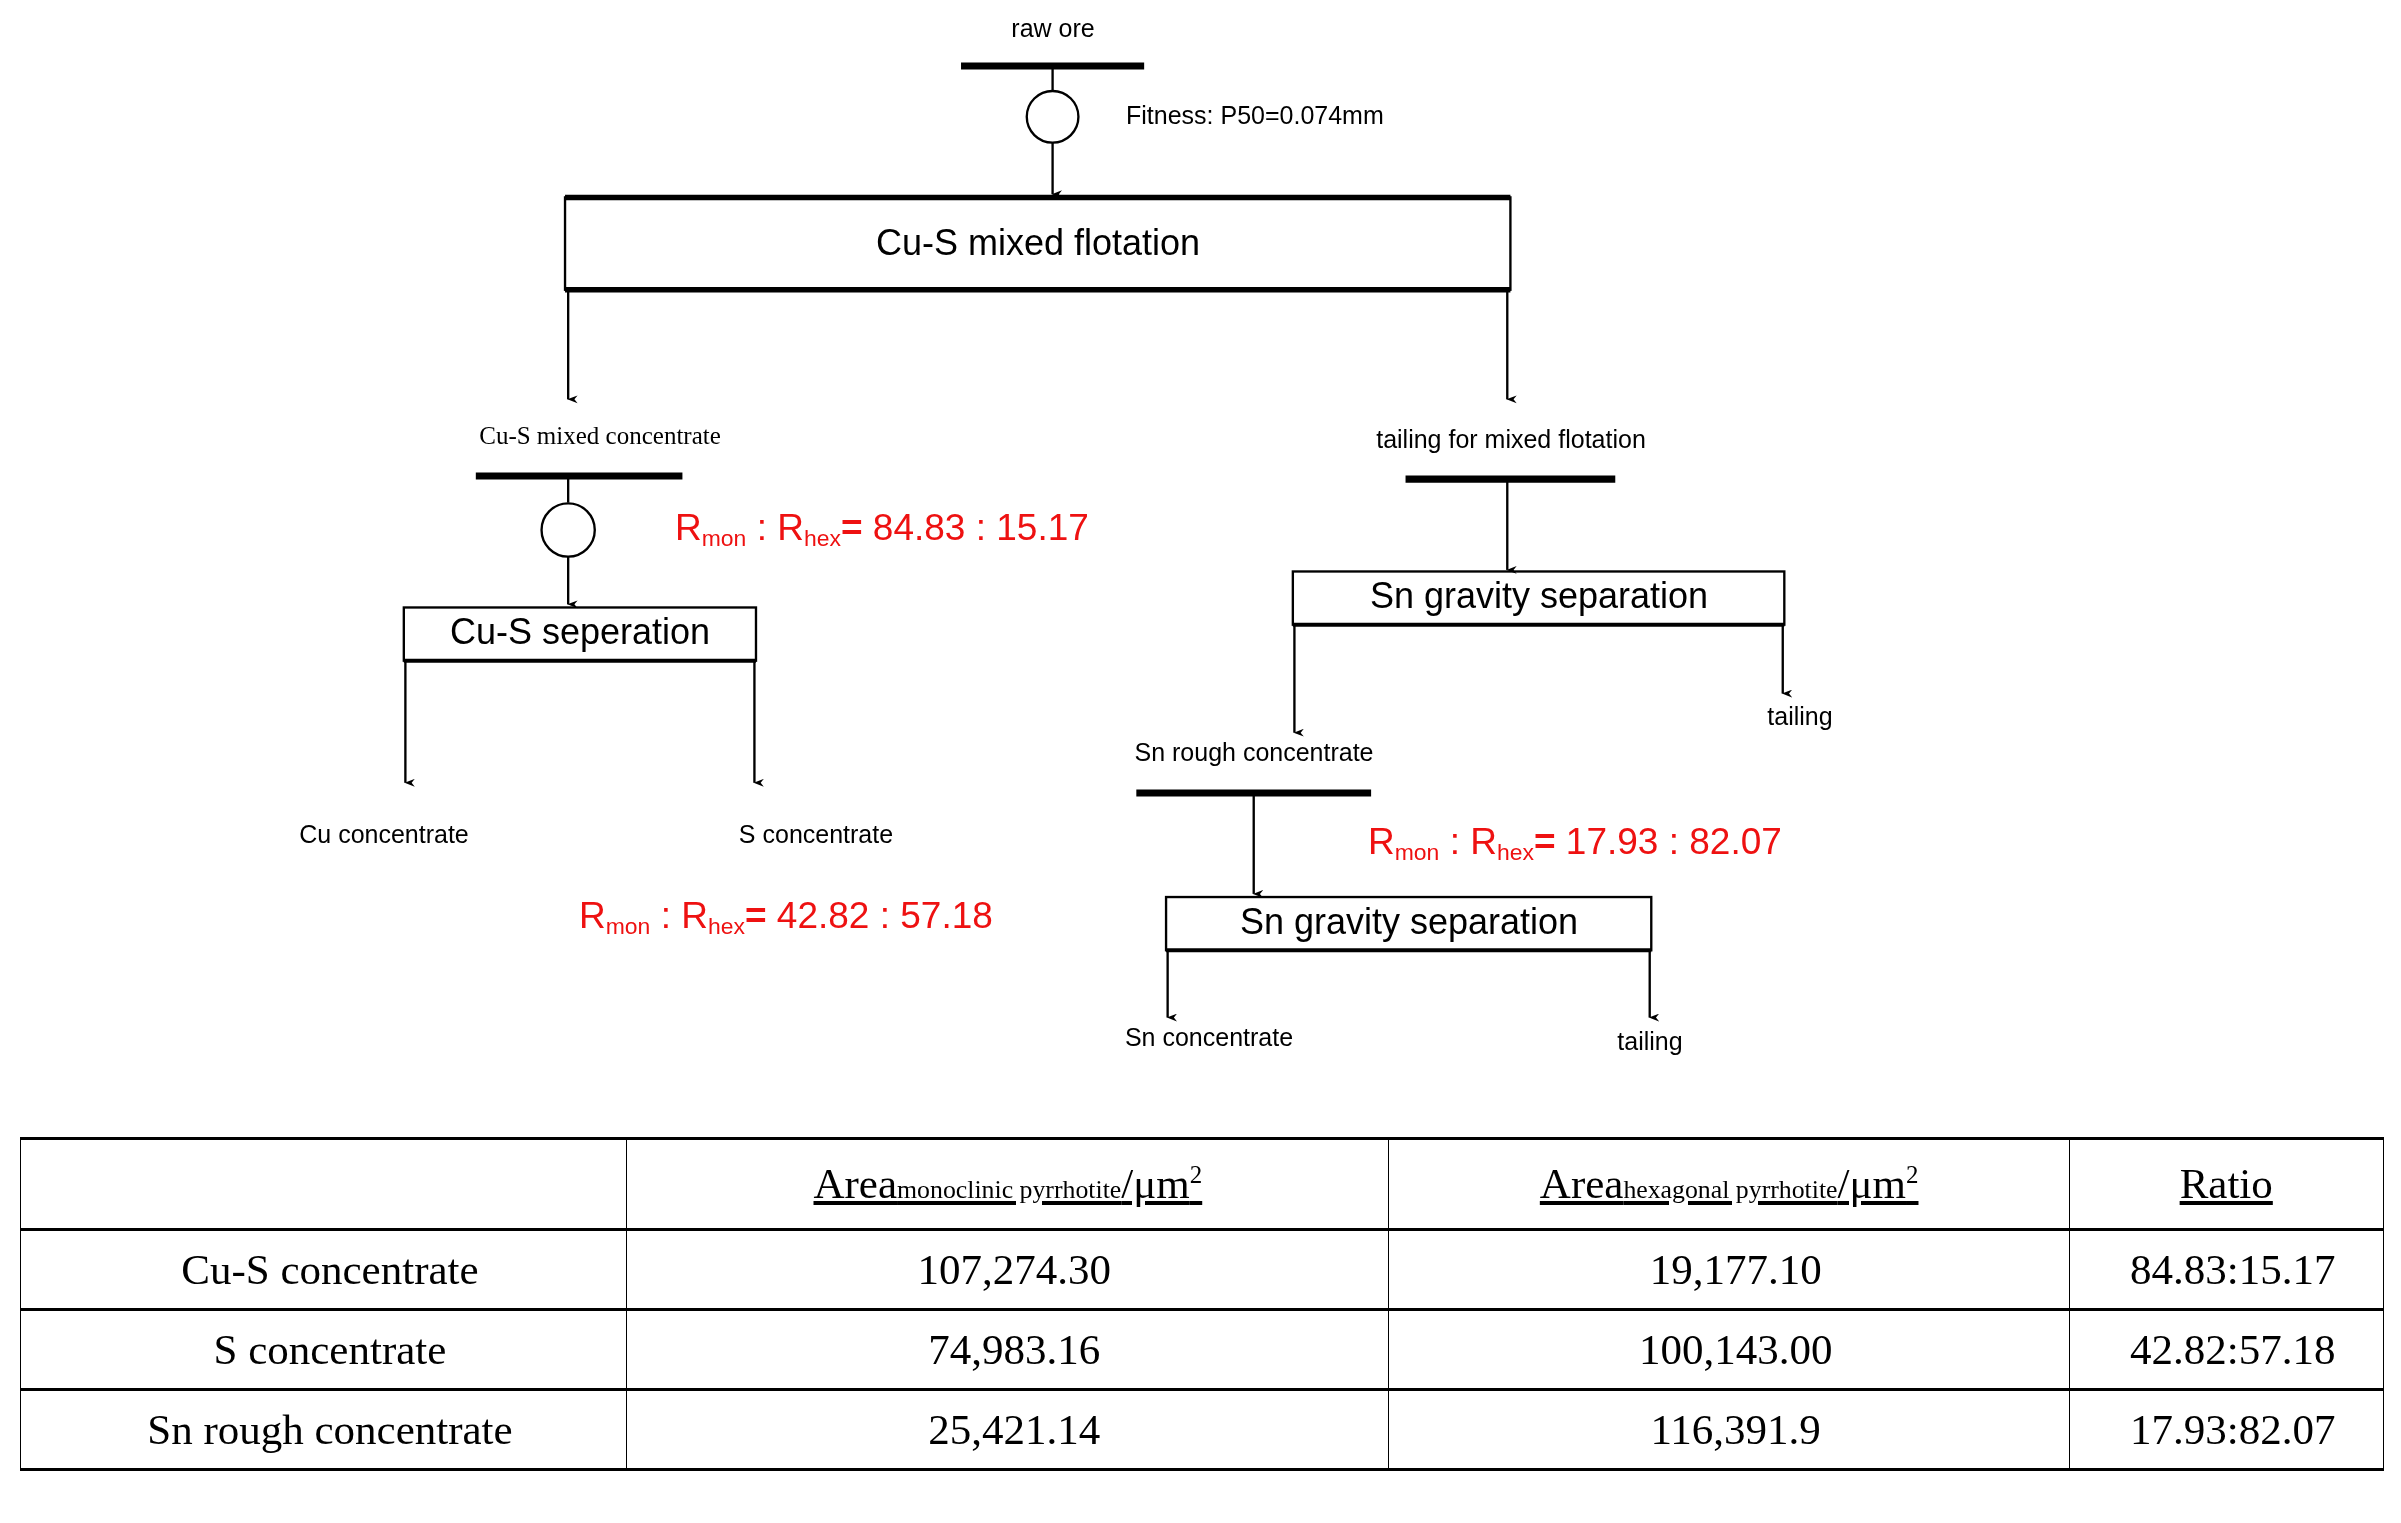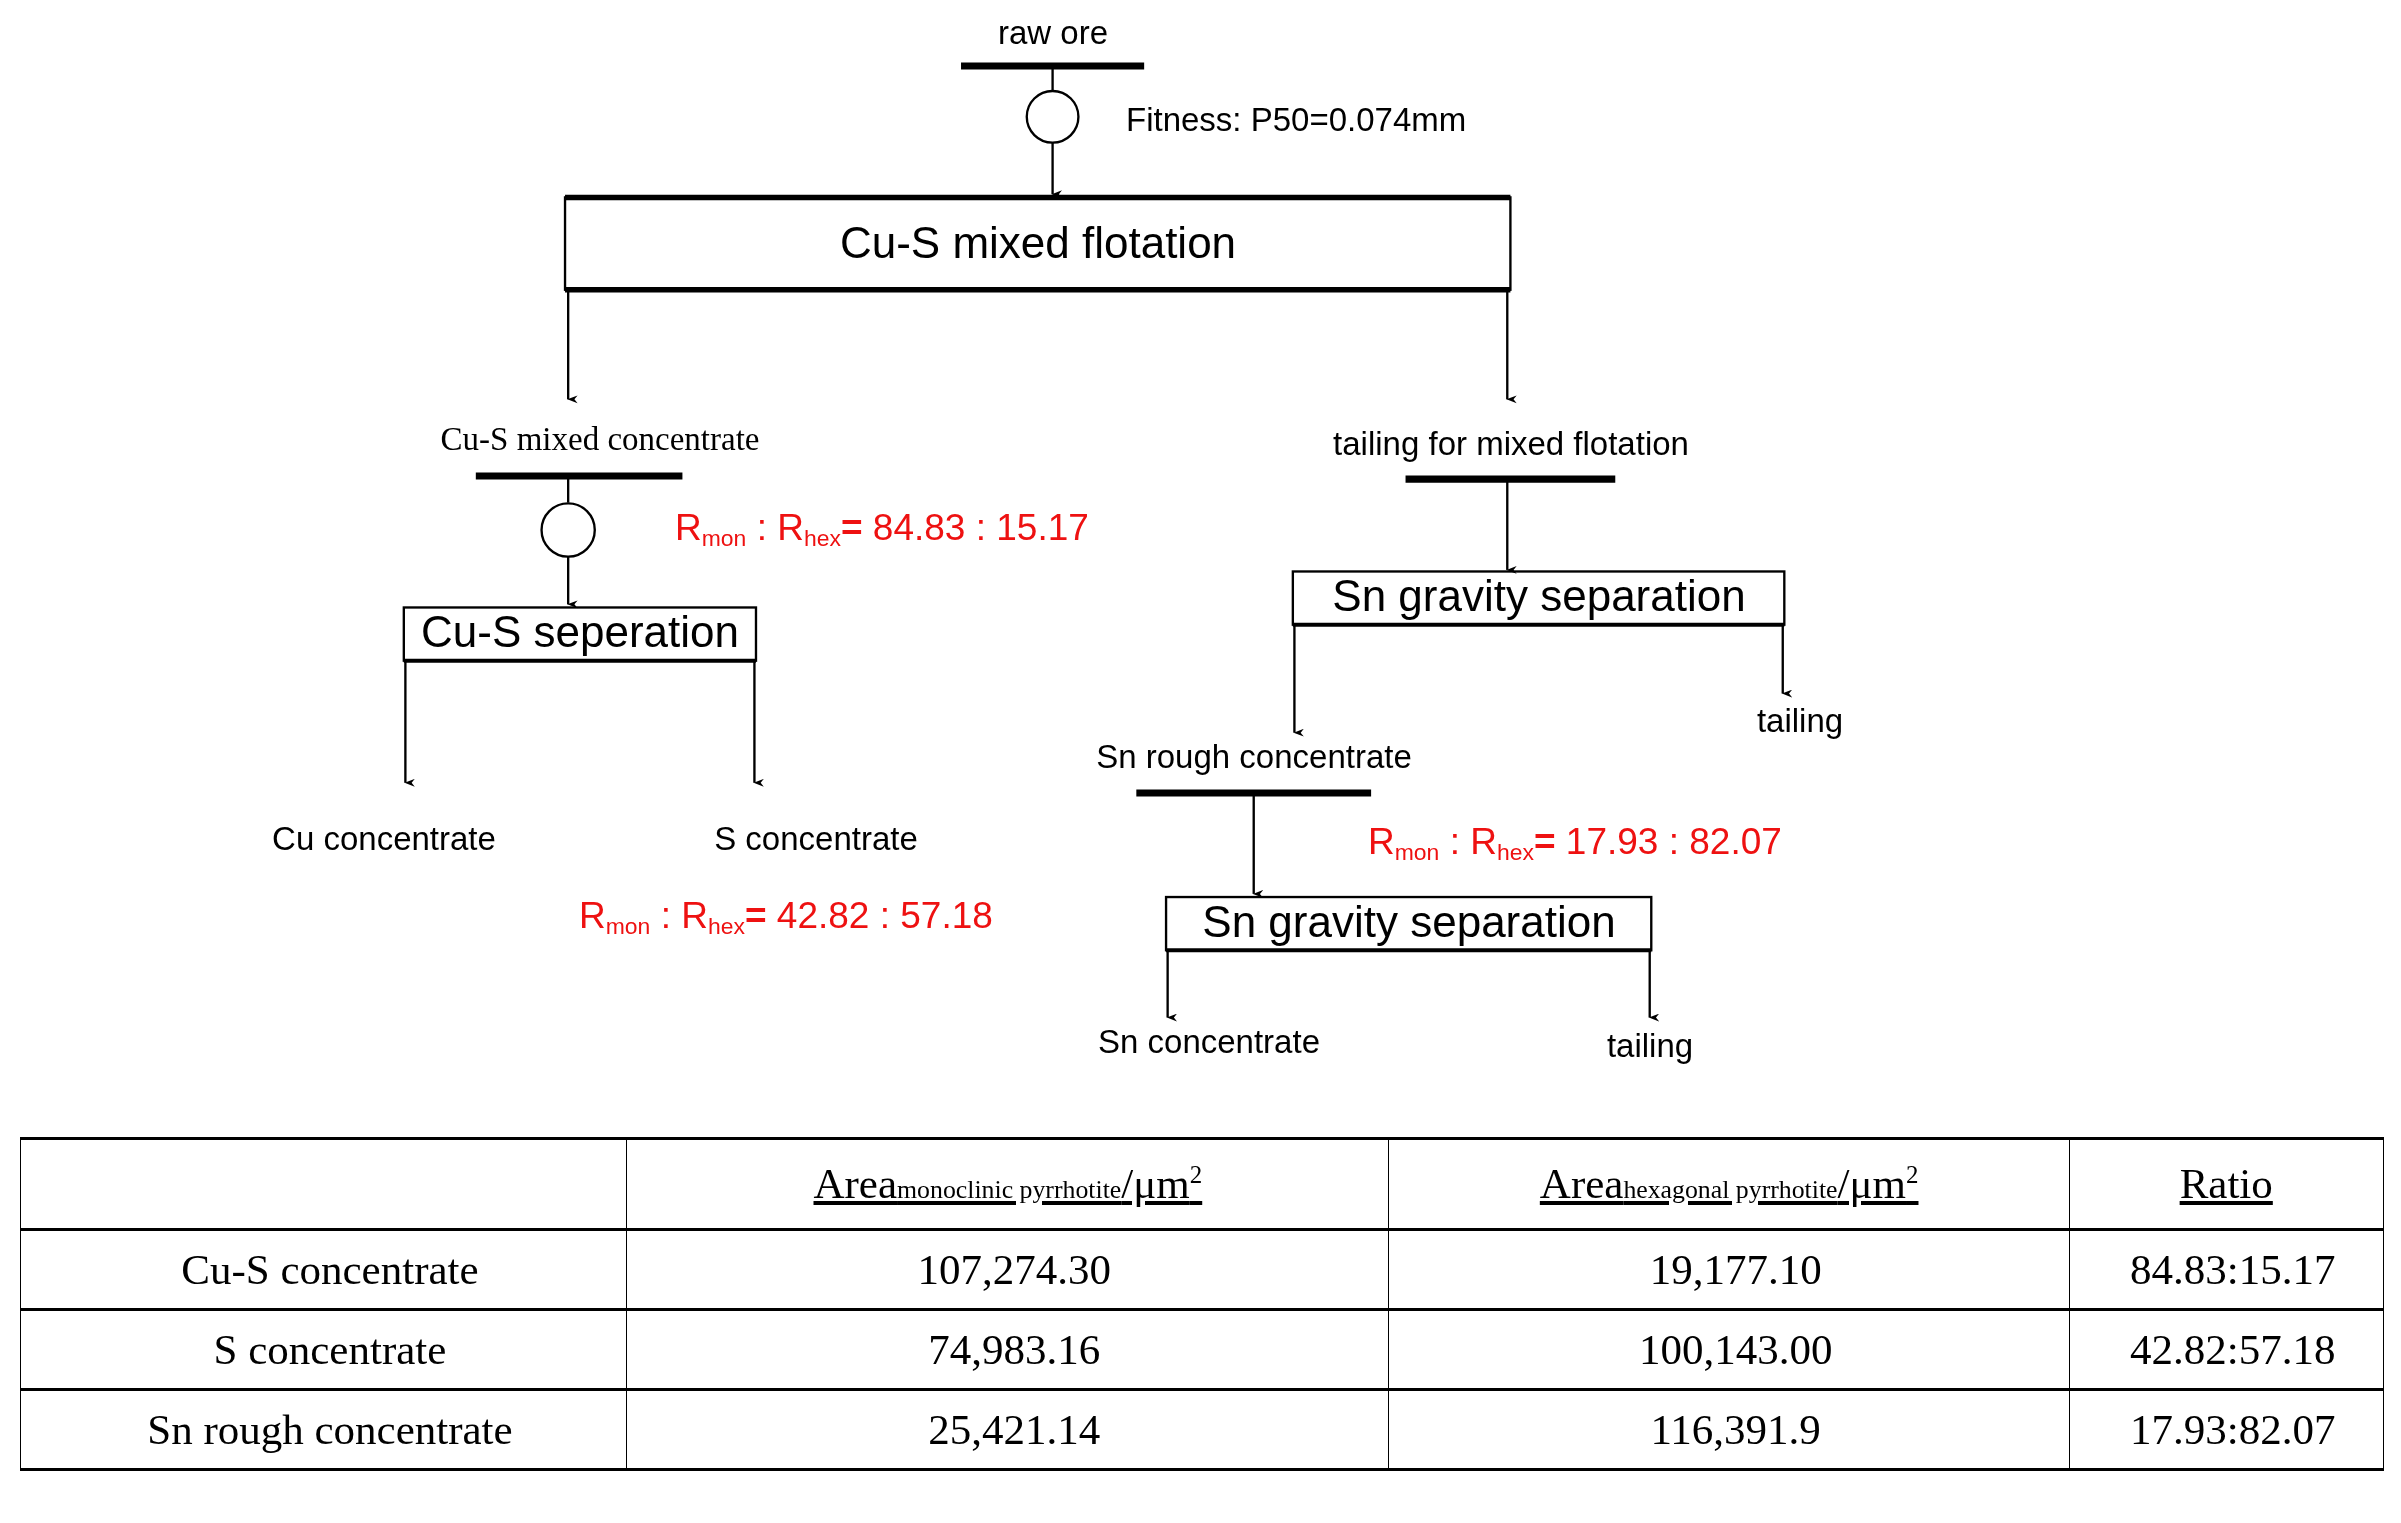--- a/index.html
+++ b/index.html
@@ -3,24 +3,24 @@
 <meta charset="utf-8">
 <style>
   html,body{margin:0;padding:0;background:#ffffff;}
   body{width:2401px;height:1524px;position:relative;
        font-family:"Liberation Sans",sans-serif;color:#000;}
 
   
   #flow{position:absolute;left:0;top:0;width:2401px;height:1096px;}
   #flow svg{position:absolute;left:0;top:0;}
 
-  .lbl{position:absolute;white-space:nowrap;font-size:33px;line-height:1;
+  .lbl{position:absolute;white-space:nowrap;font-size:25px;line-height:1;
        font-family:"Liberation Sans",sans-serif;color:#000;}
   .lbl.c{transform:translateX(-50%);}
-  .boxlbl{position:absolute;white-space:nowrap;font-size:44px;line-height:1;
+  .boxlbl{position:absolute;white-space:nowrap;font-size:36px;line-height:1;
           transform:translate(-50%,-50%);}
 
   .ratio{position:absolute;white-space:nowrap;color:#ee1111;font-size:37px;
          line-height:1;font-family:"Liberation Sans",sans-serif;}
   .ratio sub{font-size:0.62em;vertical-align:-0.28em;}
   .ratio .eq{font-weight:bold;}
 
   
   #tbl{position:absolute;left:19.6px;top:1137px;width:2364px;
        border-collapse:collapse;font-family:"Liberation Serif",serif;}

